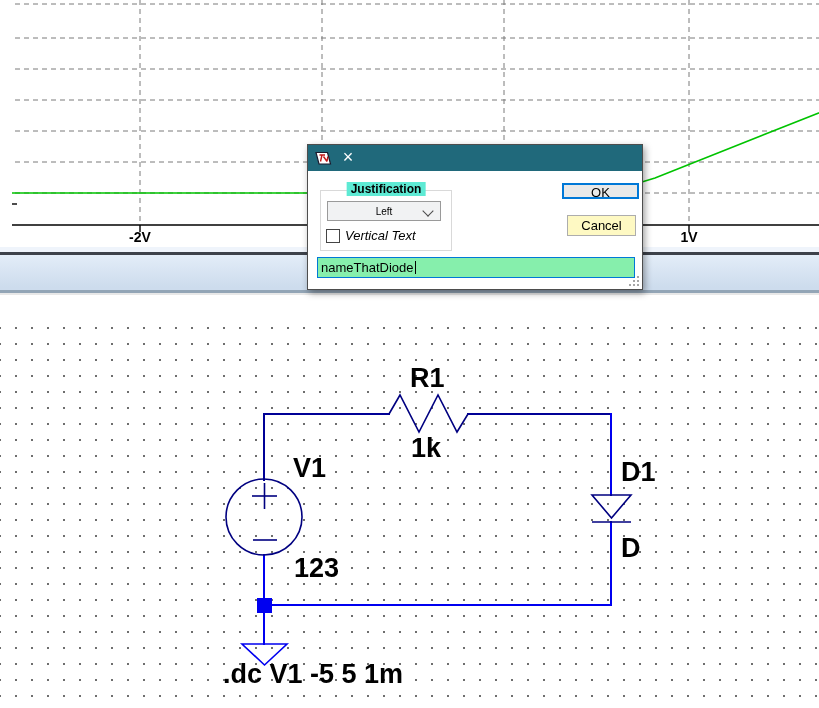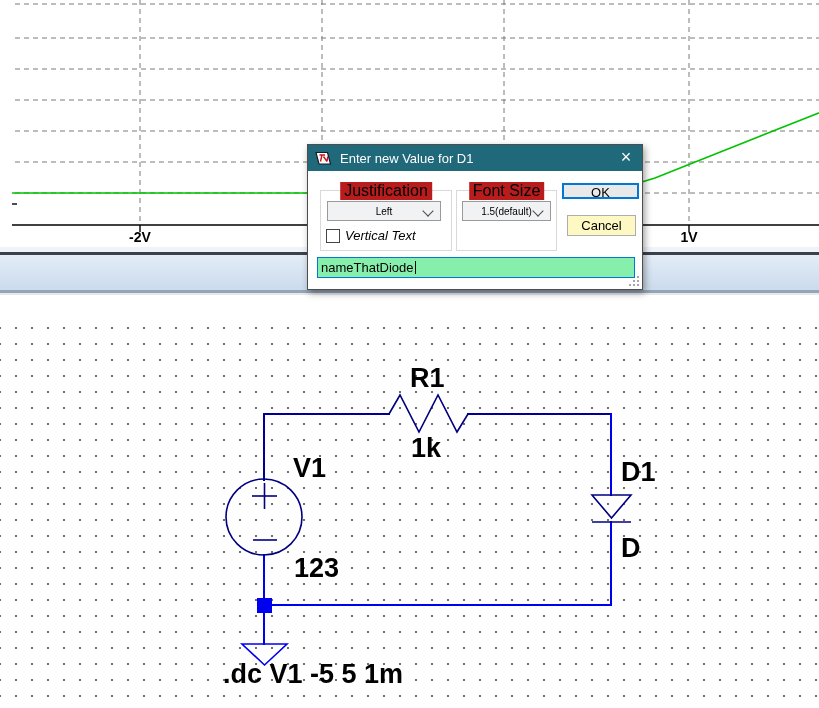--- a/index.html
+++ b/index.html
@@ -44,21 +44,21 @@
     padding-left:7px;color:#fff;}
   .dlg-icon{width:17px;height:15px;display:inline-block;}
   .dlg-title{font-size:13px;margin-left:8px;flex:1;white-space:nowrap;}
   .dlg-close{width:32px;height:26px;line-height:25px;text-align:center;font-size:18px;
     color:#fff;cursor:default;}
   .dlg-body{position:relative;height:118px;}
   .groupbox{position:absolute;border:1px solid #d9d9d9;box-sizing:border-box;}
   .gb-just{left:12px;top:19px;width:132px;height:61px;}
   .gb-font{left:148px;top:19px;width:101px;height:61px;}
   .gb-label{position:absolute;top:-9px;left:50%;transform:translateX(-50%);
-    background:#b91c1c;padding:0 4px;font-size:16px;white-space:nowrap;color:#000;}
+    background:#5eead4;padding:0 4px;font-size:12px;white-space:nowrap;color:#000;font-weight:bold;}
   .combo{position:absolute;height:20px;background:#f1f2f3;border:1px solid #9a9a9a;
     display:flex;align-items:center;justify-content:center;font-size:10px;box-sizing:border-box;}
   .combo-just{left:6px;top:10px;width:114px;}
   .combo-font{left:5px;top:10px;width:89px;}
   .chev{position:absolute;right:8px;top:5px;width:7px;height:7px;
     border-right:1px solid #4a4a4a;border-bottom:1px solid #4a4a4a;transform:rotate(45deg);}
   .checkrow{position:absolute;left:5px;top:37px;display:flex;align-items:center;font-style:italic;}
   .cb{width:12px;height:12px;border:1px solid #454545;background:#fff;display:inline-block;}
   .cb-label{font-size:13px;margin-left:5px;white-space:nowrap;}
   .btn{position:absolute;background:#fef9c3;border:1px solid #adadad;font-size:13px;
@@ -156,40 +156,32 @@
   </div>
 
   <div class="dialog" role="dialog">
     <div class="titlebar">
       <span class="dlg-icon">
         <svg width="17" height="15" viewBox="0 0 17 15" xmlns="http://www.w3.org/2000/svg">
           <polygon points="1,1.5 12.5,1.5 15.5,13 4,13" fill="#ffffff" stroke="#1b1b2e" stroke-width="1.2"></polygon>
           <path d="M4.5,4 L10,4 M7,4 L5.5,10.5 M8.5,5.5 L12,10.5 M12,10.5 L12.8,5.5" stroke="#c01818" stroke-width="1.4" fill="none"></path>
         </svg>
       </span>
-      <span class="dlg-title">Enter new Value for D1</span>
       <span class="dlg-close">×</span>
     </div>
     <div class="dlg-body">
       <div class="groupbox gb-just">
         <span class="gb-label">Justification</span>
         <div class="combo combo-just">
           <span>Left</span>
           <span class="chev"></span>
         </div>
         <div class="checkrow">
           <span class="cb"></span>
           <span class="cb-label">Vertical Text</span>
-        </div>
-      </div>
-      <div class="groupbox gb-font">
-        <span class="gb-label">Font Size</span>
-        <div class="combo combo-font">
-          <span>1.5(default)</span>
-          <span class="chev"></span>
         </div>
       </div>
       <button class="btn btn-ok">OK</button>
       <button class="btn btn-cancel">Cancel</button>
       <div class="value-input">
         <span>nameThatDiode</span>
         <span class="caret"></span>
       </div>
       <div class="grip"></div>
     </div>

